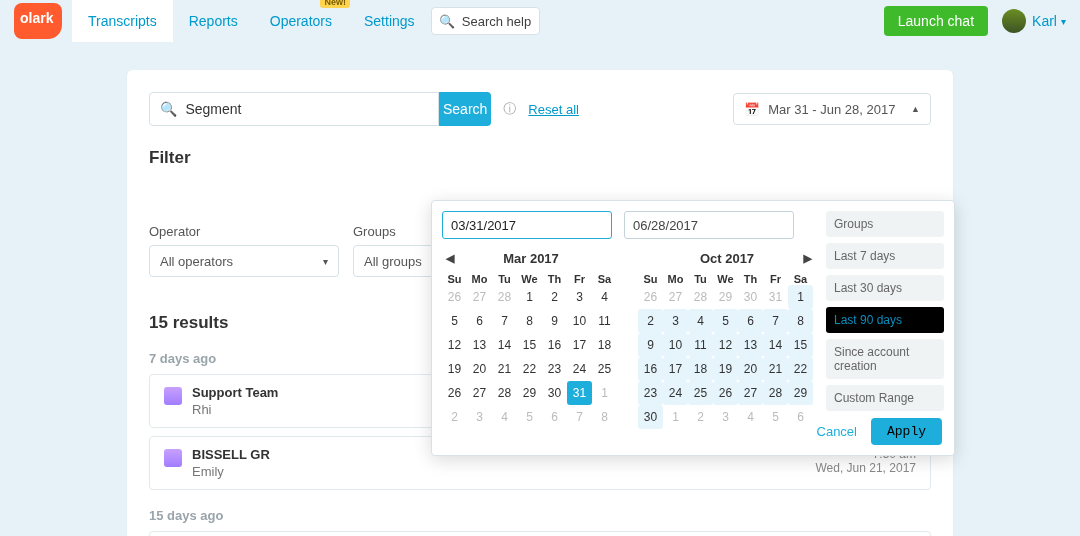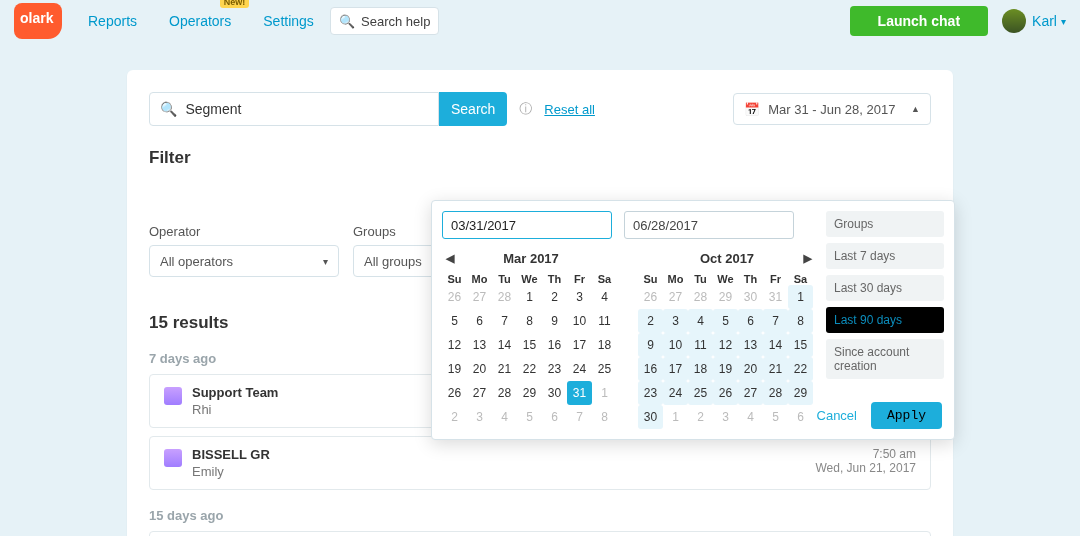--- a/index.html
+++ b/index.html
@@ -8,30 +8,30 @@
   .logo { width: 48px; height: 36px; background: #ff5b2e; border-radius: 8px 8px 14px 8px; position: relative; margin-right: 10px; }
   .logo::after { content: ""; position: absolute; bottom: -5px; left: 8px; width: 0; height: 0; border: 6px solid transparent; border-top-color:#ff5b2e; transform: rotate(20deg); }
   .logo-text { color: #fff; font-weight: 700; font-size: 14px; padding-left: 6px; line-height: 30px; }
   .nav-item { padding: 0 16px; height: 42px; display:flex; align-items:center; color:#0099cc; font-size:14px; cursor:pointer; position:relative; }
   .nav-item.active { background: #fff; }
   .nav-badge { position:absolute; top:-4px; right:-2px; background:#ffd54f; color:#7a5c00; font-size:9px; font-weight:700; padding:1px 4px; border-radius:3px; }
   .spacer { flex: 1; }
   .help-search { background:#fff; border:1px solid #d6e2e8; border-radius:4px; height:28px; display:flex; align-items:center; padding:0 8px; margin-right: 18px; }
   .help-search span.ic { margin-right:6px; color:#555; font-size:13px; }
   .help-search span.txt { font-size:13px; color:#404040; }
-  .launch { background:#3fba2b; color:#fff; border:none; border-radius:4px; padding:7px 28px; font-size:14px; font-weight:700; cursor:pointer; }
+  .launch { background:#3fba2b; color:#fff; border:none; border-radius:4px; padding:7px 14px; font-size:14px; font-weight:400; cursor:pointer; }
   .avatar { width:24px; height:24px; border-radius:50%; background:linear-gradient(#6b8e23,#3b5323); margin:0 6px 0 14px; }
   .username { color:#0099cc; font-size:14px; margin-right:4px; }
   .caret { color:#0099cc; font-size:10px; }
   .page { background:#fff; border-radius:6px; margin: 28px auto 0; width: 826px; min-height: 600px; padding: 22px 22px 40px; box-shadow: 0 1px 2px rgba(0,0,0,.05); position:relative; }
   .searchbar { display:flex; align-items:center; gap:12px; }
   .segment-input { flex:0 0 290px; height:34px; border:1px solid #d6e2e8; border-radius:4px 0 0 4px; display:flex; align-items:center; padding:0 10px; color:#333; font-size:14px; }
   .segment-input .magn { margin-right:8px; color:#444; }
   .segment-input .val { color:#333; }
-  .search-btn { background:#1daedb; color:#fff; border:none; height:34px; padding:0 12px; border-radius:0 4px 4px 0; font-size:14px; font-weight:500; cursor:pointer; margin-left:-12px; }
+  .search-btn { background:#1daedb; color:#fff; border:none; height:34px; padding:0 4px; border-radius:0 4px 4px 0; font-size:14px; font-weight:500; cursor:pointer; margin-left:-12px; }
   .info-ic { color:#aaa; font-size:13px; }
   .reset { color:#0099cc; font-size:13px; text-decoration: underline; cursor:pointer; }
   .date-range-btn { margin-left:auto; height:32px; border:1px solid #d6e2e8; border-radius:4px; padding:0 10px; display:flex; align-items:center; gap:8px; font-size:13px; color:#555; cursor:pointer; min-width:198px; justify-content: space-between;}
   .date-range-btn .lf { display:flex; gap:8px; align-items:center; }
   h3.filter { font-size:17px; font-weight:700; margin-top:22px; color:#333; }
   .filters-row { display:flex; gap:14px; margin-top:12px; }
   .filter-field { display:flex; flex-direction:column; gap:6px; }
   .filter-field label { font-size:13px; color:#555;margin-top:44px; }
   .dropdown { width:190px; height:32px; border:1px solid #d6e2e8; border-radius:4px; display:flex; align-items:center; justify-content:space-between; padding:0 10px; font-size:13px; color:#555; cursor:pointer; }
   .results-head { margin-top: 36px; font-size:17px; font-weight:700; }
@@ -67,20 +67,21 @@
   .preset.active { background:#000000; color:#0b8dbd; }
   .popover-actions { position:absolute; bottom:10px; right:12px; display:flex; gap:14px; align-items:center; }
   .cancel { color:#1daedb; font-size:13px; cursor:pointer; }
   .apply { background:#1daedb; color:#000000; border:none; border-radius:4px; padding:6px 16px; font-size:13px; cursor:pointer;font-family:Liberation Mono, monospace; }
 </style>
 </head>
 <body>
 
 <div class="topnav">
   <div class="logo"><span class="logo-text">olark</span></div>
+  <div class="nav-item active">Transcripts</div>
   <div class="nav-item">Reports</div>
   <div class="nav-item">
     <span>Operators</span>
     <span class="nav-badge">New!</span>
   </div>
   <div class="nav-item">Settings</div>
   <div class="help-search">
     <span class="ic">🔍</span>
     <span class="txt">Search help</span>
   </div>
@@ -286,20 +287,21 @@
             </div>
         </div>
       </div>
     </div>
     <div class="presets">
       <div class="preset">Groups</div>
       <div class="preset">Last 7 days</div>
       <div class="preset">Last 30 days</div>
       <div class="preset active">Last 90 days</div>
       <div class="preset">Since account creation</div>
+      <div class="preset">Custom Range</div>
       <div style="height:28px;"></div>
     </div>
     <div class="popover-actions">
       <span class="cancel">Cancel</span>
       <button class="apply">Apply</button>
     </div>
   </div>
 
 </div>
 

